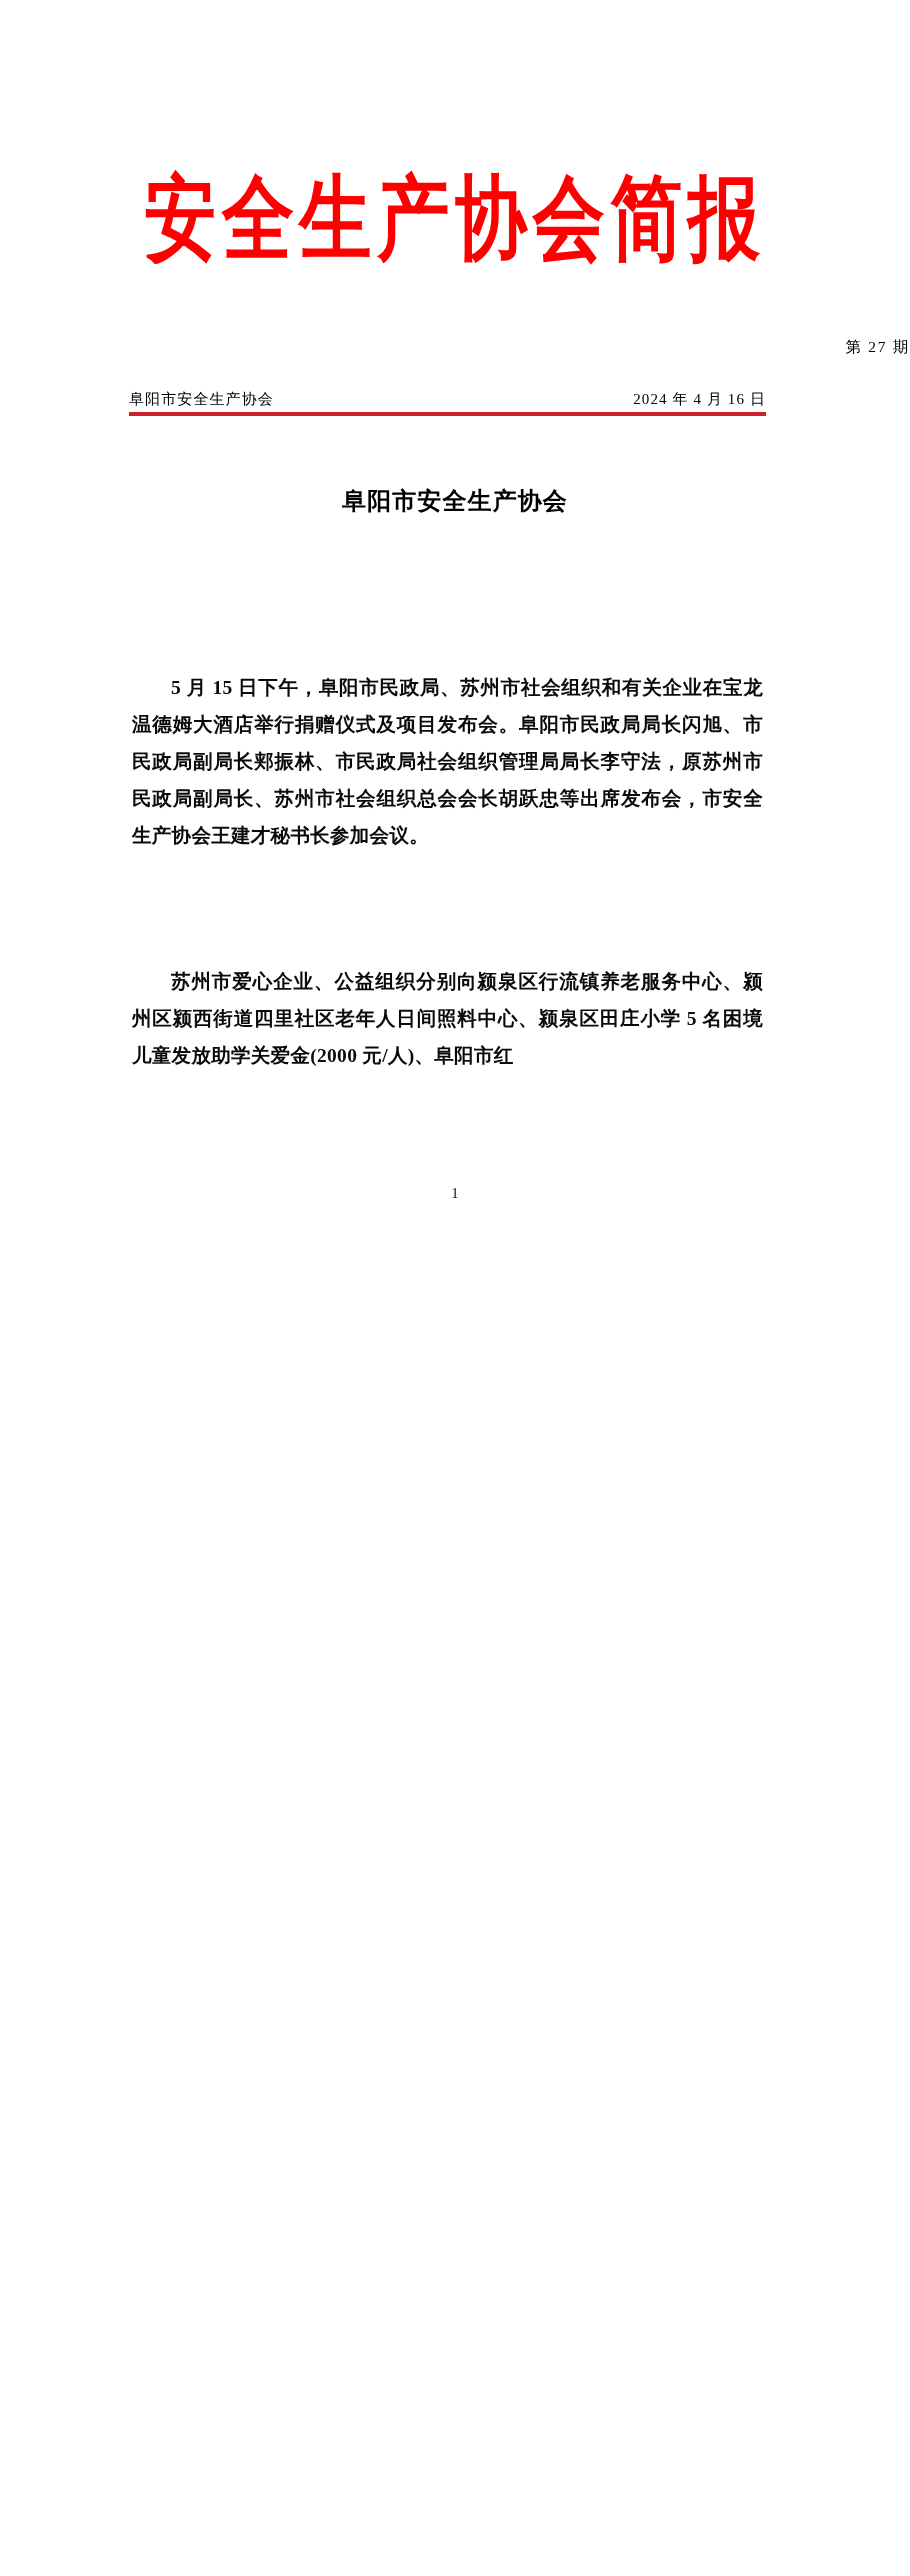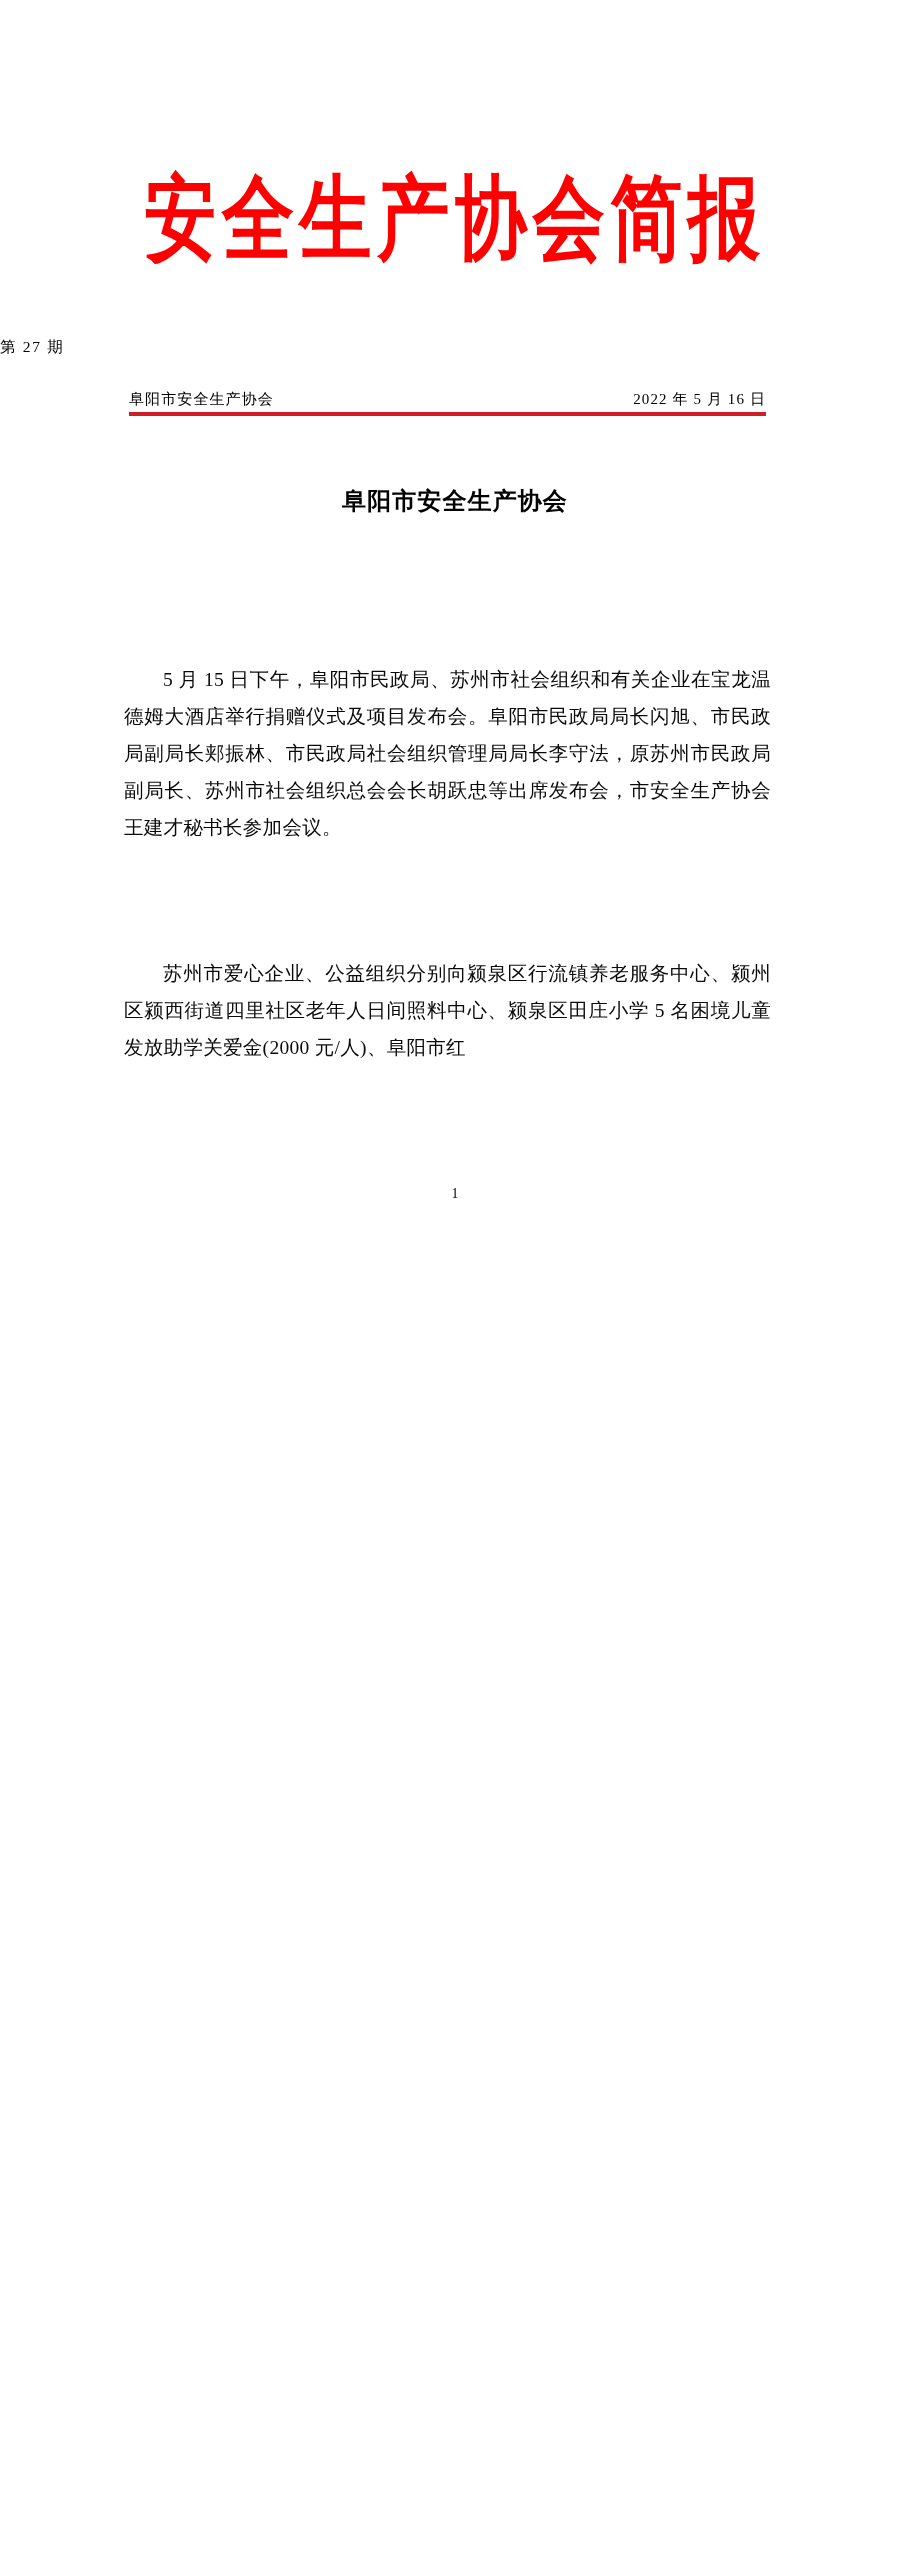--- a/index.html
+++ b/index.html
@@ -46,21 +46,21 @@
     transform-origin: center top;
     margin: 0;
     padding: 0;
   }
 
   .issue-line {
     position: absolute;
     left: 0;
     top: 337px;
     width: 910px;
-    text-align: left;
+    text-align: right;
     font-family: "Liberation Serif", "DejaVu Serif", serif;
     font-size: 15.5px;
     letter-spacing: 1.7px;
     color: #000000;
   }
 
   .meta-row {
     position: absolute;
     left: 129px;
     top: 390px;
@@ -112,22 +112,23 @@
     line-height: 37px;
     letter-spacing: 0.3px;
     color: #0a0a0a;
     text-align: justify;
     text-justify: inter-character;
   }
   #body-p1 { top: 661px; }
   #body-p2 { top: 955px; }
 
   .body-block p {
-    margin: 0;
+    margin: 8px;
     text-indent: 39px;
+    font-weight: bold;
   }
 
   .page-number {
     position: absolute;
     left: 0;
     width: 910px;
     text-align: center;
     font-family: "Liberation Serif", "DejaVu Serif", serif;
     font-size: 13.8px;
     color: #000000;
@@ -140,21 +141,21 @@
 <div class="page" id="page-1">
 
   <div class="masthead">
     <div class="masthead-title" style="color: rgb(255, 0, 0);">安全生产协会简报</div>
   </div>
 
   <div class="issue-line">第 27 期</div>
 
   <div class="meta-row">
     <span class="meta-left">阜阳市安全生产协会</span>
-    <span class="meta-right">2022 年 5 月 16 日</span>
+    <span class="meta-right">2024 年 4 月 16 日</span>
   </div>
 
   <div class="red-rule" style="background: rgb(204, 32, 38);"></div>
 
   <div class="doc-title">
     <span class="tline">阜阳市安全生产协会</span>
   </div>
 
   <div class="body-block" id="body-p1">
     <p>5 月 15 日下午，阜阳市民政局、苏州市社会组织和有关企业在宝龙温德姆大酒店举行捐赠仪式及项目发布会。阜阳市民政局局长闪旭、市民政局副局长郏振林、市民政局社会组织管理局局长李守法，原苏州市民政局副局长、苏州市社会组织总会会长胡跃忠等出席发布会，市安全生产协会王建才秘书长参加会议。</p>

